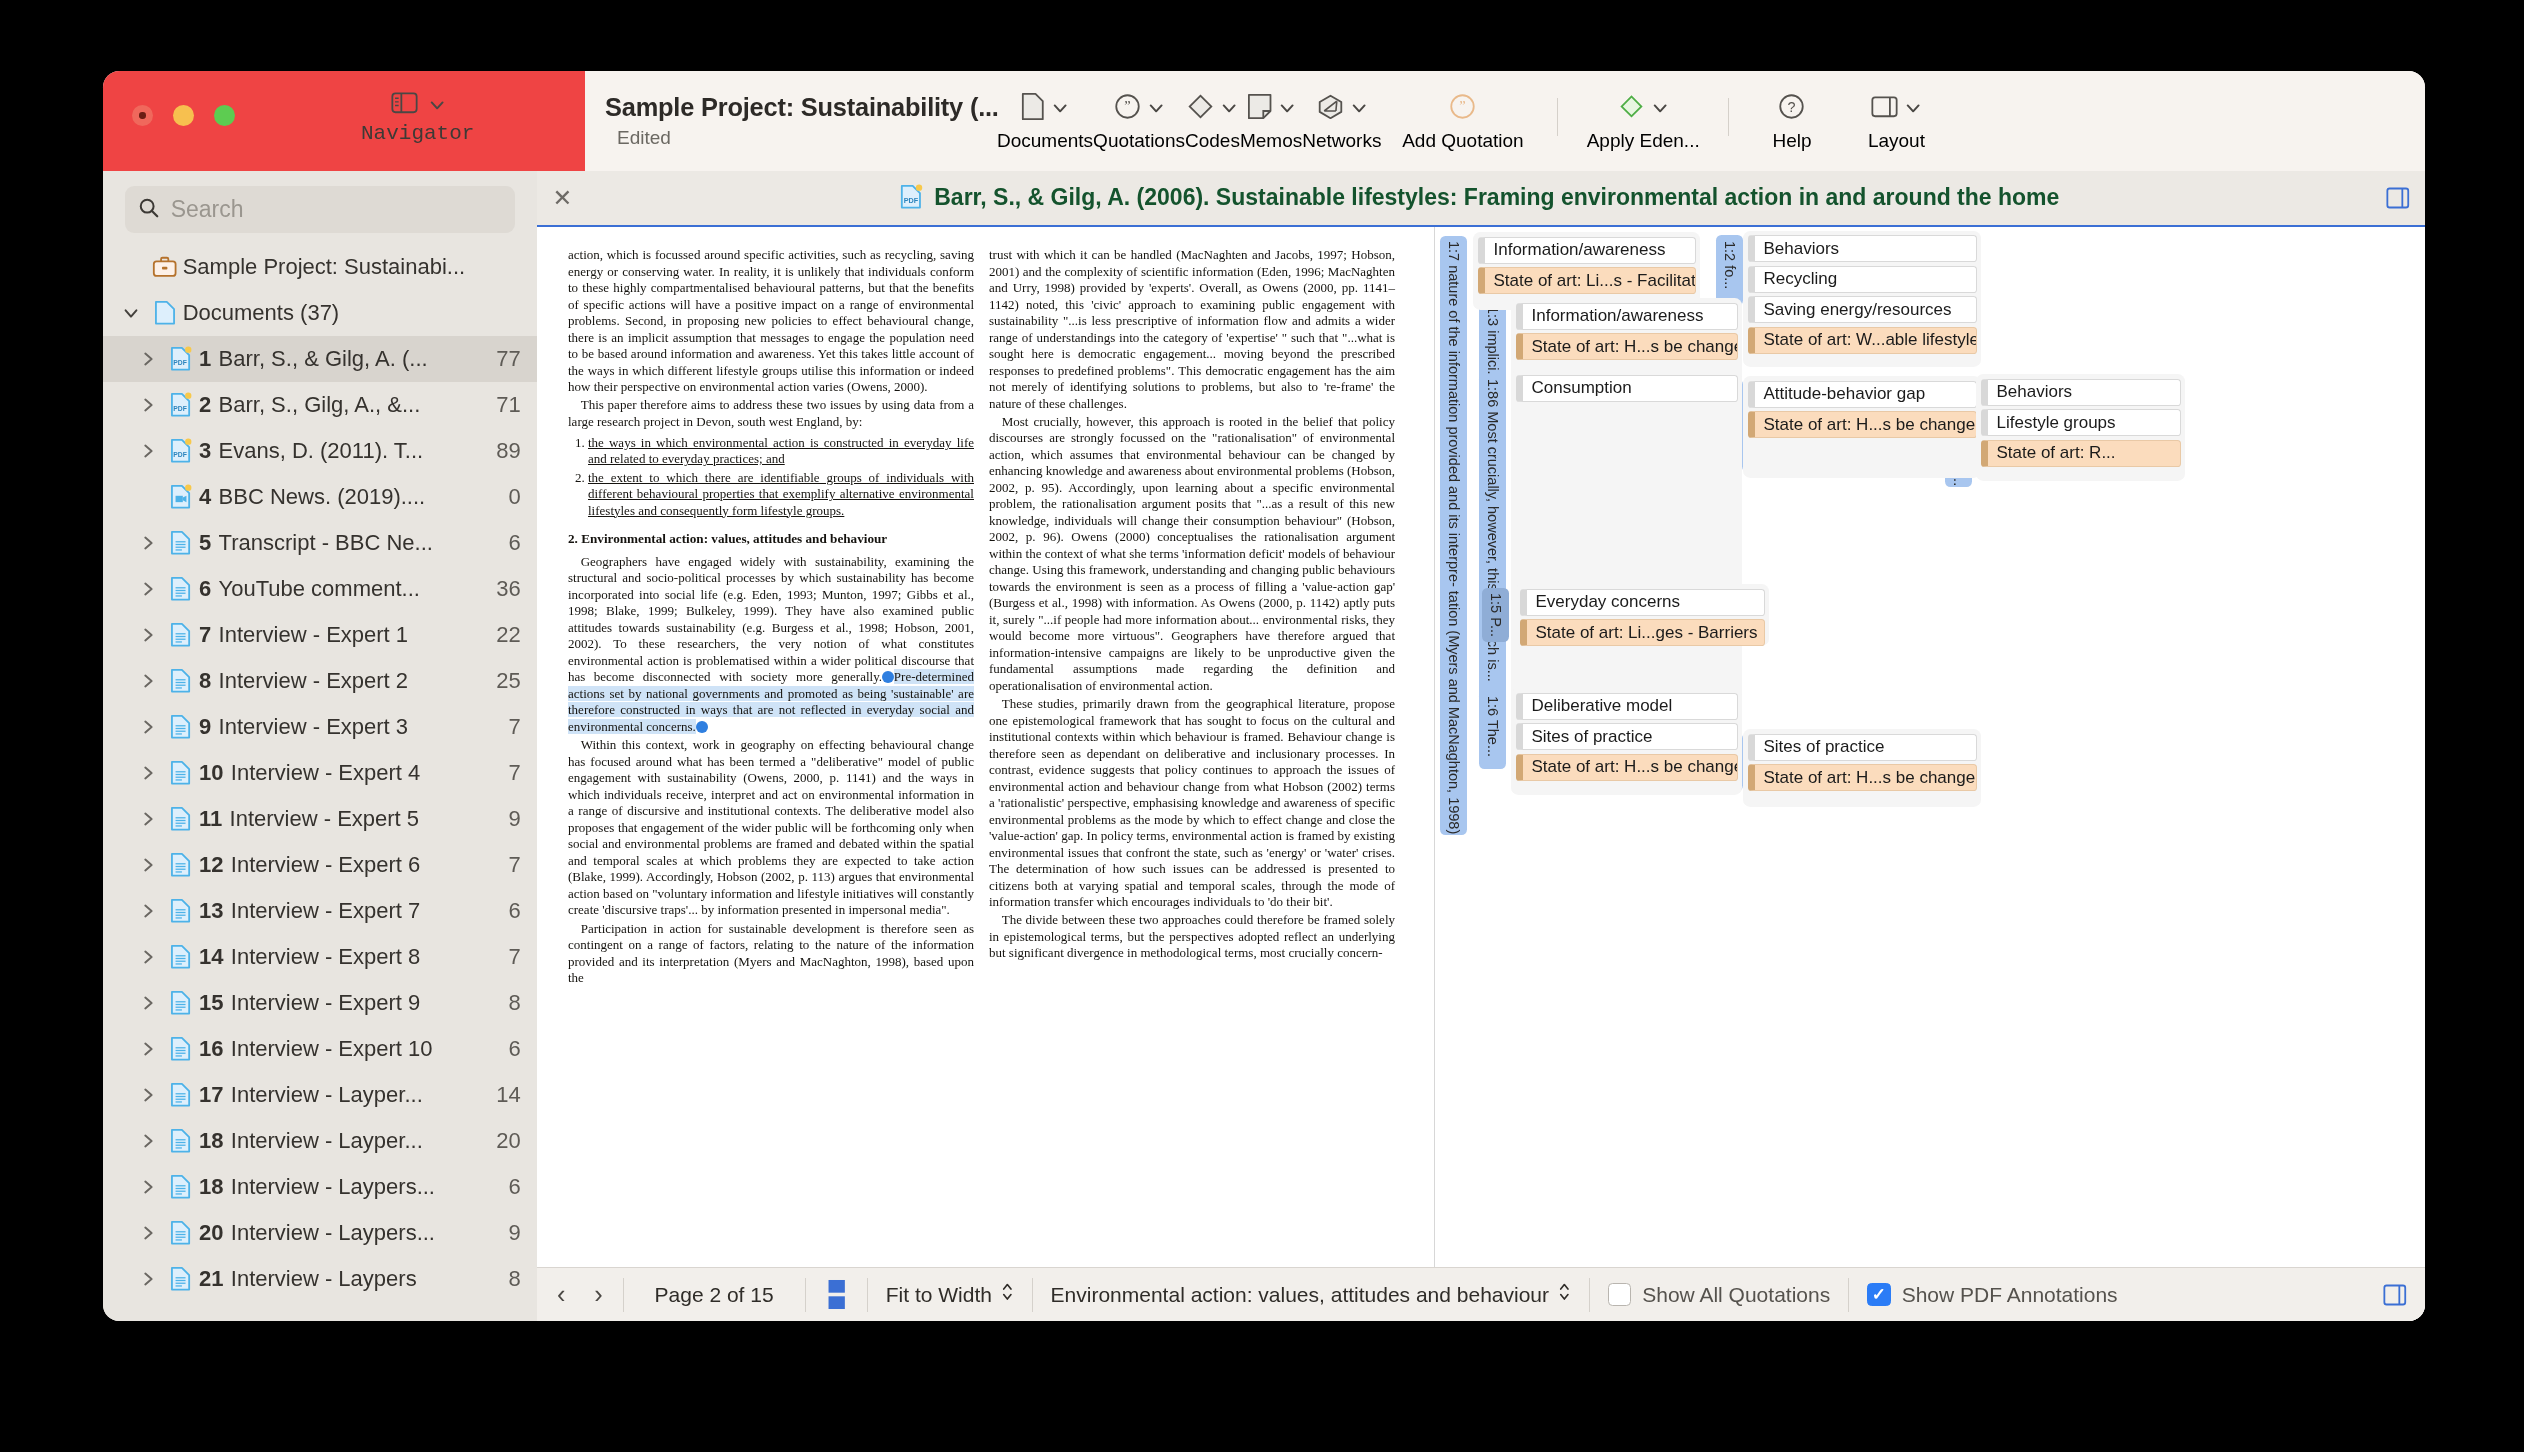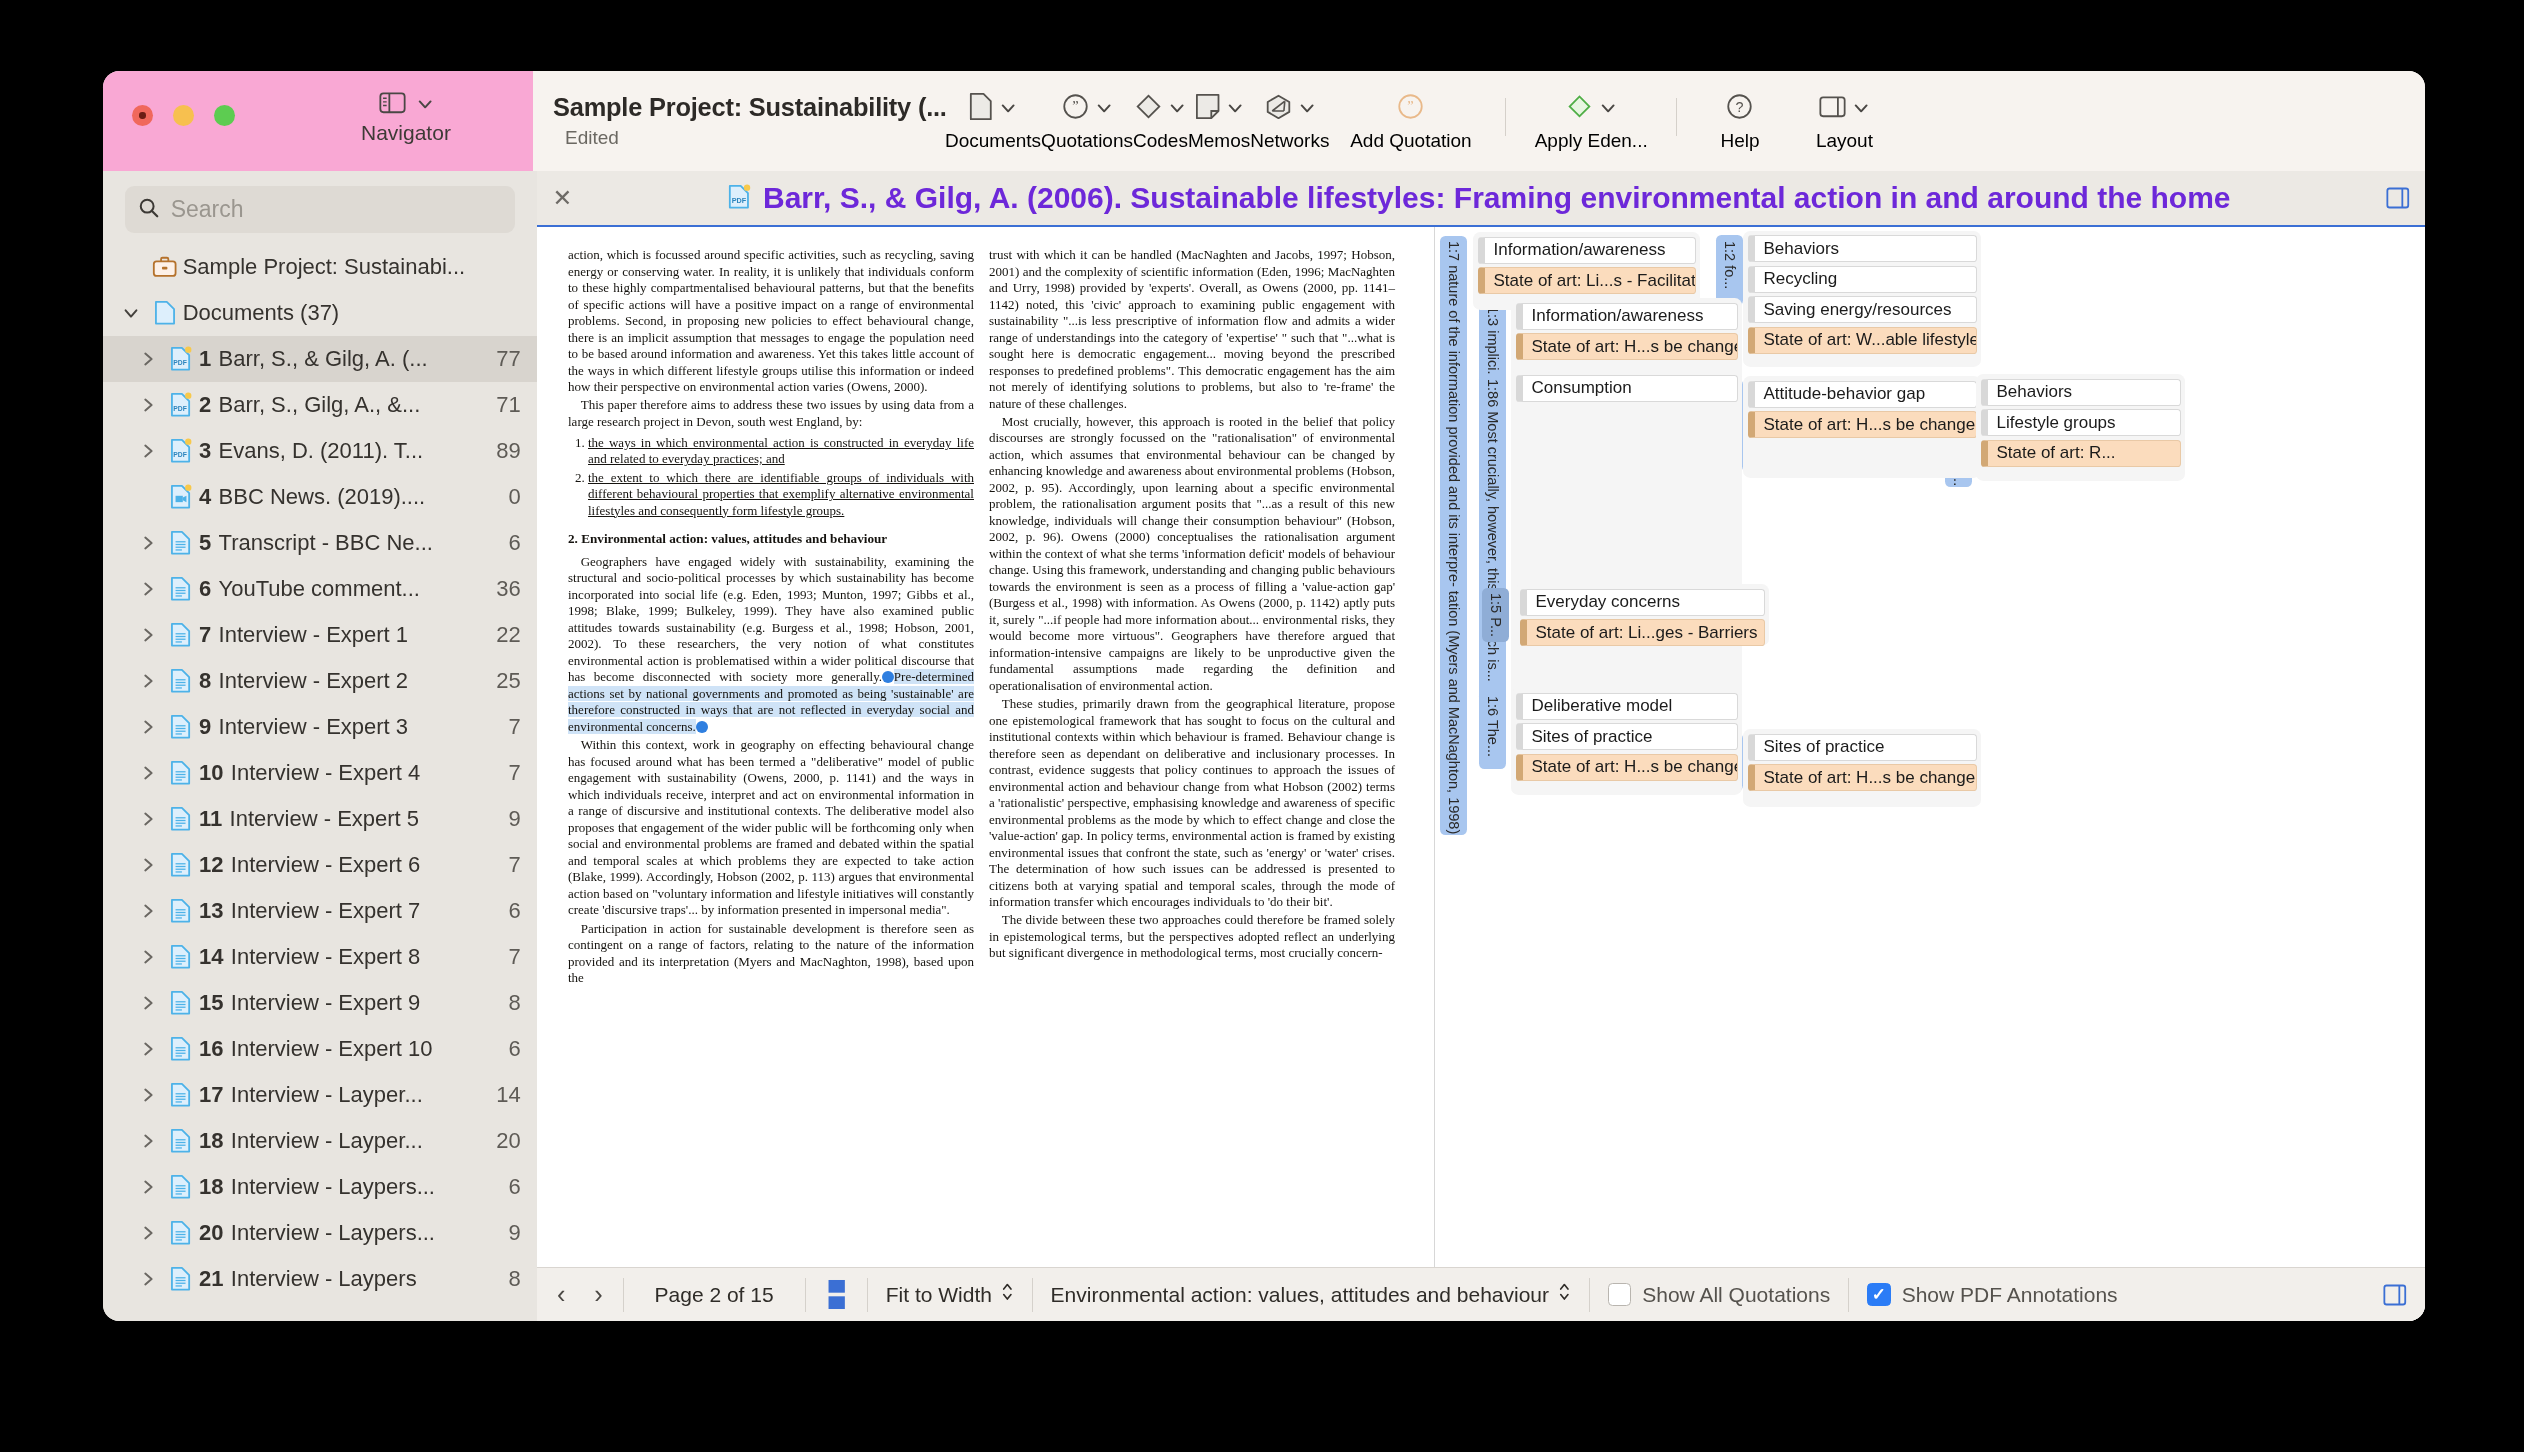--- a/index.html
+++ b/index.html
@@ -16,22 +16,22 @@
     background: #ebe8e3;
     border-radius: 16.3px;
     overflow: hidden;
     display: flex;
     flex-direction: column;
   }
 
   
   .toolbar { height: 100px; display: flex; flex-shrink: 0; }
   .tb-left {
-    width: 430px; background: #f9a8d4;
-    position: relative; flex-shrink: 0;
+    width: 482px; background: #ef4444;
+    position: relative; flex-shrink: 0; font-family: Liberation Mono, monospace;
   }
   .traffic { position: absolute; left: 29px; top: 34px; display: flex; gap: 20px; }
   .tl { width: 21px; height: 21px; border-radius: 50%; }
   .tl.r { background: #f0685c; }
   .tl.y { background: #f7c04f; }
   .tl.g { background: #5dcc51; }
   .tl.r::after { content:""; display:block; width:6.3px;height:6.3px;border-radius:50%;background:#6b1d14;margin:7.3px auto; }
   .nav-btn {
     position: absolute; left: 258px; top: 20px;
     display: flex; flex-direction: column; align-items: center; gap: 3.6px;
@@ -91,21 +91,21 @@
   .indent-2 { padding-left: 29px; }
 
   
   .main { flex: 1; display: flex; flex-direction: column; min-width: 0; background: #fff; }
   .doc-tabbar {
     height: 56px; background: #ece9e4; display: flex; align-items: center;
     border-bottom: 2.7px solid #3b6fd4; position: relative; flex-shrink: 0;
   }
   .tab-close { width: 51px; text-align: center; font-size: 23.6px; color: #6e6b66; cursor: default; }
   .tab-center { flex: 1; display: flex; align-items: center; justify-content: center; gap: 11px; overflow: hidden; }
-  .tab-title { font-size: 30px; font-weight: bold; color: #6d28d9; white-space: nowrap; }
+  .tab-title { font-size: 23px; font-weight: bold; color: #14532d; white-space: nowrap; }
   .tab-right { width: 54px; display:flex; align-items:center; justify-content:center; }
 
   .reader { flex: 1; display: flex; min-height: 0; background: #fff; position: relative; overflow: hidden; }
 
   
   .pdf-page {
     width: 898px; flex-shrink: 0; background: #fff;
     border-right: 0.9px solid #d7d7d7;
     padding: 20px 25.4px 0 31px; position: relative;
   }

